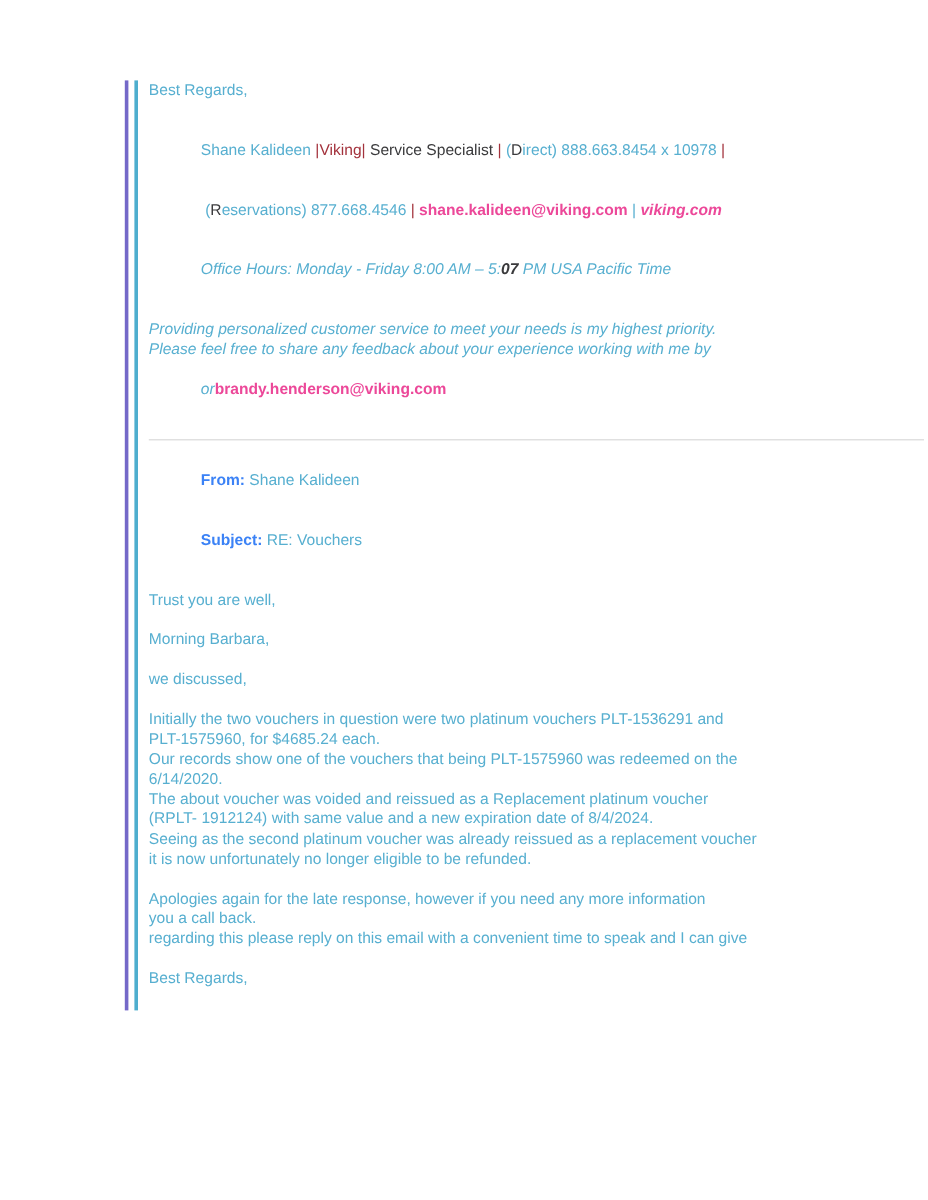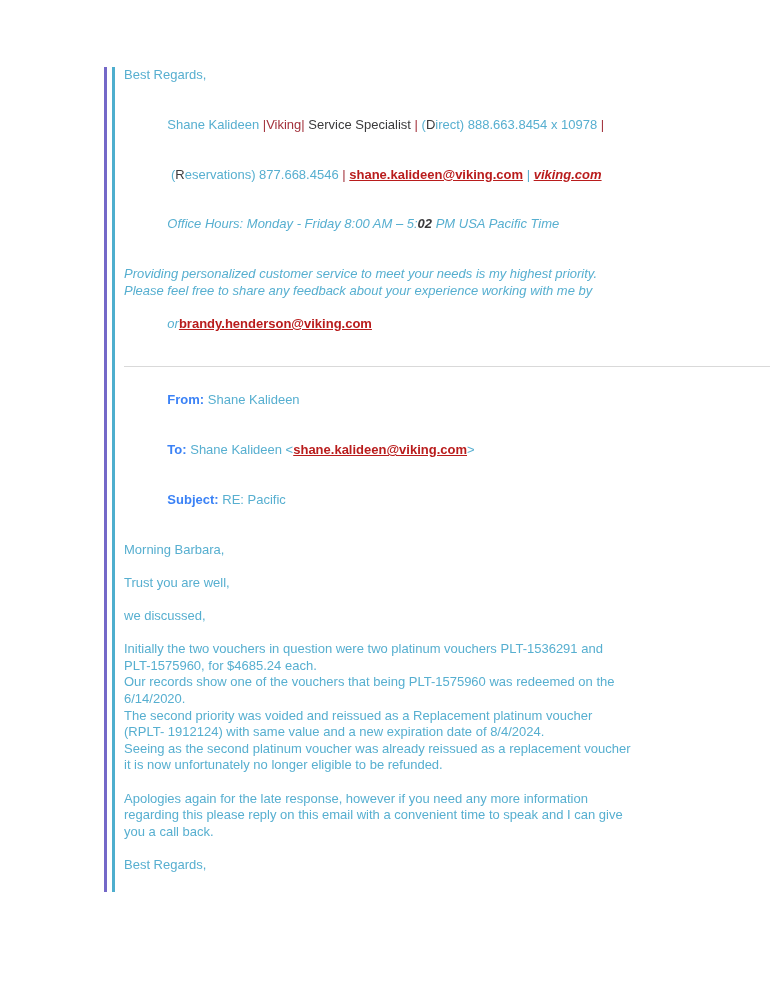--- a/index.html
+++ b/index.html
@@ -27,21 +27,21 @@
   }
   .content { width: 578px; }
   .line { white-space: pre-wrap; }
   .para { margin: 0 0 16.6px 0; }
   .t   { color: #57AFD0; }                       
   .tb  { color: #3b82f6; font-weight: bold; }    
   .dk  { color: #3A3A3C; }                       
   .dkb { color: #3A3A3C; font-weight: bold; }    
   .rd  { color: #A3323C; }                       
   .rdb { color: #A3323C; font-weight: normal; }    
-  .lk  { color: #b91c1c; font-weight: bold; text-decoration: underline; cursor: pointer; }
+  .lk  { color: #ec4899; font-weight: bold; cursor: pointer; }
   .it  { font-style: italic; }
   .sep {
     width: 646px;
     height: 0;
     border: 0;
     border-top: 1px solid #D9D9D9;
     margin: 12px 0 9px 0;
   }
 </style>
 </head>
@@ -55,64 +55,61 @@
         <div class="para line t">Best Regards,</div>
 
         <div class="para">
           <div class="line">
             <span class="t">Shane Kalideen </span><span class="rd">|</span><span class="rdb">Viking</span><span class="rd">|</span><span class="dk"> Service Specialist </span><span class="rd">| </span><span class="t">(</span><span class="dk">D</span><span class="t">irect) 888.663.8454 x 10978 </span><span class="rd">|</span>
           </div>
           <div class="line">
             <span class="t"> (</span><span class="dk">R</span><span class="t">eservations) 877.668.4546 </span><span class="rd">| </span><span class="lk">shane.kalideen@viking.com</span><span class="t"> | </span><span class="lk it">viking.com</span>
           </div>
           <div class="line it">
-            <span class="t">Office Hours: Monday - Friday 8:00 AM – 5:</span><span class="dkb">02</span><span class="t"> PM USA Pacific Time</span>
+            <span class="t">Office Hours: Monday - Friday 8:00 AM – 5:</span><span class="dkb">07</span><span class="t"> PM USA Pacific Time</span>
           </div>
         </div>
 
         <div class="para it">
           <div class="line t">Providing personalized customer service to meet your needs is my highest priority.</div>
           <div class="line t">Please feel free to share any feedback about your experience working with me by</div>
           <div class="line">
             <span class="t">or</span><span class="lk" style="font-style: normal;">brandy.henderson@viking.com</span>
           </div>
         </div>
 
         <hr class="sep">
         <div class="para">
           <div class="line">
             <span class="tb">From:</span><span class="t"> Shane Kalideen</span>
           </div>
           <div class="line">
-            <span class="tb">To:</span><span class="t"> Shane Kalideen &lt;</span><span class="lk">shane.kalideen@viking.com</span><span class="t">&gt;</span>
-          </div>
-          <div class="line">
-            <span class="tb">Subject:</span><span class="t"> RE: Pacific</span>
+            <span class="tb">Subject:</span><span class="t"> RE: Vouchers</span>
           </div>
         </div>
 
+        <div class="para line t">Trust you are well,</div>
         <div class="para line t">Morning Barbara,</div>
-        <div class="para line t">Trust you are well,</div>
         <div class="para t">
           <div class="line">we discussed,</div>
         </div>
         <div class="para t">
           <div class="line">Initially the two vouchers in question were two platinum vouchers PLT-1536291 and</div>
           <div class="line">PLT-1575960, for $4685.24 each.</div>
           <div class="line">Our records show one of the vouchers that being PLT-1575960 was redeemed on the</div>
           <div class="line">6/14/2020.</div>
-          <div class="line">The second priority was voided and reissued as a Replacement platinum voucher</div>
+          <div class="line">The about voucher was voided and reissued as a Replacement platinum voucher</div>
           <div class="line">(RPLT- 1912124) with same value and a new expiration date of 8/4/2024.</div>
           <div class="line">Seeing as the second platinum voucher was already reissued as a replacement voucher</div>
           <div class="line">it is now unfortunately no longer eligible to be refunded.</div>
         </div>
         <div class="para t">
           <div class="line">Apologies again for the late response, however if you need any more information</div>
+          <div class="line">you a call back.</div>
           <div class="line">regarding this please reply on this email with a convenient time to speak and I can give</div>
-          <div class="line">you a call back.</div>
         </div>
 
         <div class="para line t">Best Regards,</div>
 
       </div>
     </div>
   </div>
 </div>
 
 </body></html>

